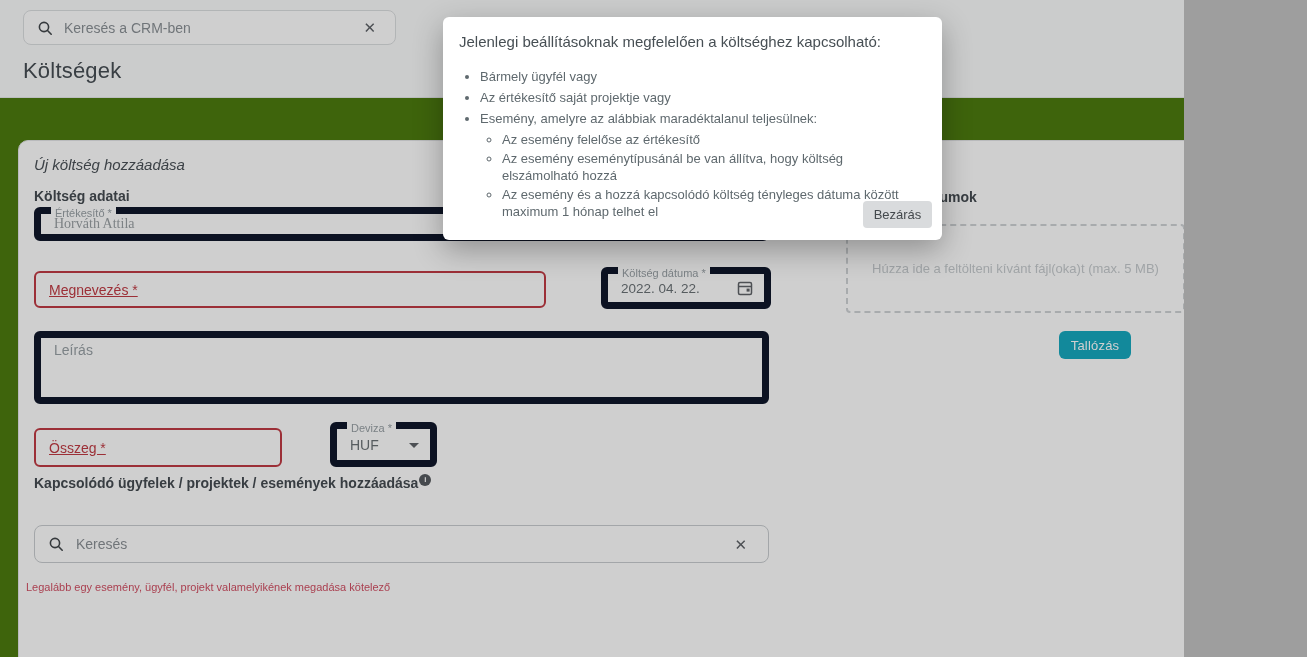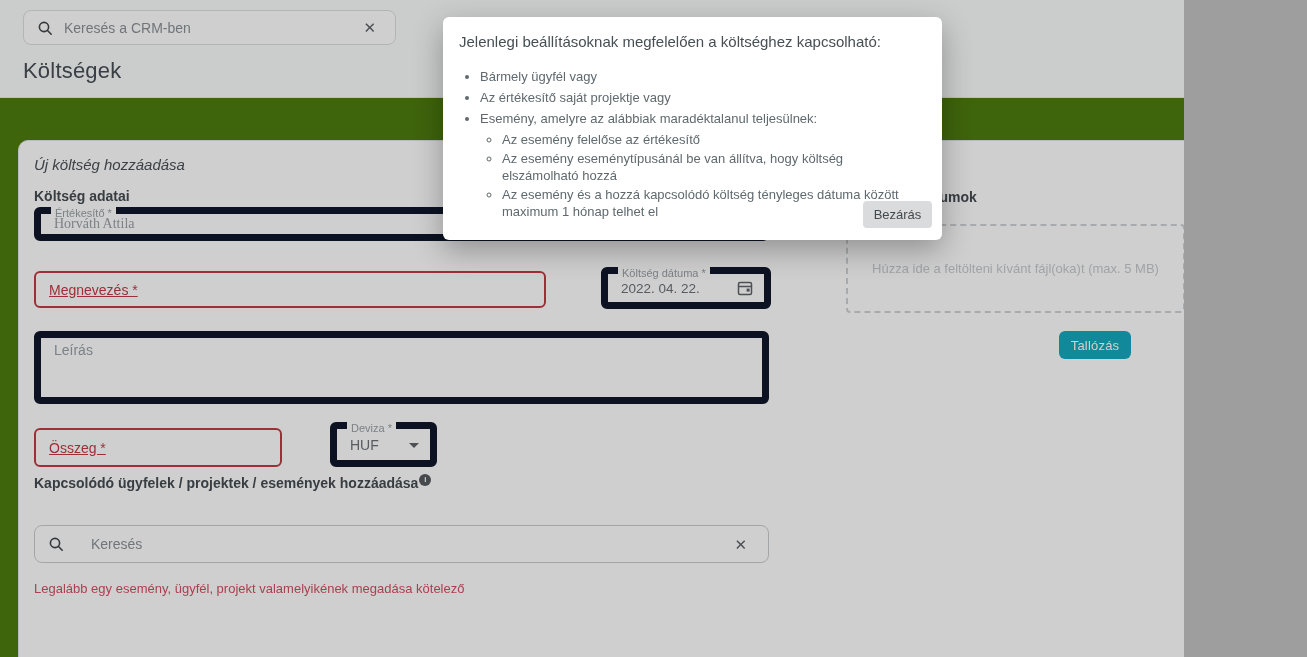--- a/index.html
+++ b/index.html
@@ -38,24 +38,24 @@
   .cal-icon{position:absolute;right:10px;top:50%;transform:translateY(-50%);cursor:pointer;}
   .caret{position:absolute;right:11px;top:50%;transform:translateY(-40%);width:0;height:0;
          border-left:5px solid transparent;border-right:5px solid transparent;
          border-top:5px solid #5f6368;cursor:pointer;}
   .related-title{position:absolute;left:15px;top:334px;font-size:14px;font-weight:bold;color:#454c52;}
   .info-badge{display:inline-flex;align-items:center;justify-content:center;width:12px;height:12px;
               border-radius:50%;background:#565b5f;color:#fff;font-size:8px;font-weight:bold;
               transform:translateY(-6px);margin-left:1px;cursor:pointer;font-style:normal;}
   .rel-search{position:absolute;left:15px;top:384px;width:735px;height:38px;background:#fff;
               border:1px solid #c9cdd0;border-radius:8px;box-sizing:border-box;
-              display:flex;align-items:center;padding:0 13px;gap:27px;}
+              display:flex;align-items:center;padding:0 13px;gap:12px;}
   .rel-search .ph{font-size:14px;color:#8b9196;}
   .rel-search .xicon{margin-left:auto;margin-right:8px;}
-  .err-text{position:absolute;left:15px;top:440px;font-size:13px;color:#d25064;}
+  .err-text{position:absolute;left:7px;top:440px;font-size:11px;color:#d25064;}
   
   .doc-title{position:absolute;left:852px;top:48px;font-size:14px;font-weight:bold;color:#454c52;}
   .dropzone{position:absolute;left:827px;top:83px;width:339px;height:89px;box-sizing:border-box;
             border:2px dashed #cfd3d6;border-radius:4px;display:flex;align-items:center;
             justify-content:center;cursor:pointer;}
   .dropzone .dz-text{font-size:13px;color:#c6cbce;white-space:nowrap;}
   .btn-browse{position:absolute;left:1040px;top:190px;width:72px;height:28px;border:none;
               background:#17a9bf;color:#fff;font-size:13px;border-radius:6px;cursor:pointer;
               font-family:Liberation Sans, sans-serif;letter-spacing:.2px;}
   

